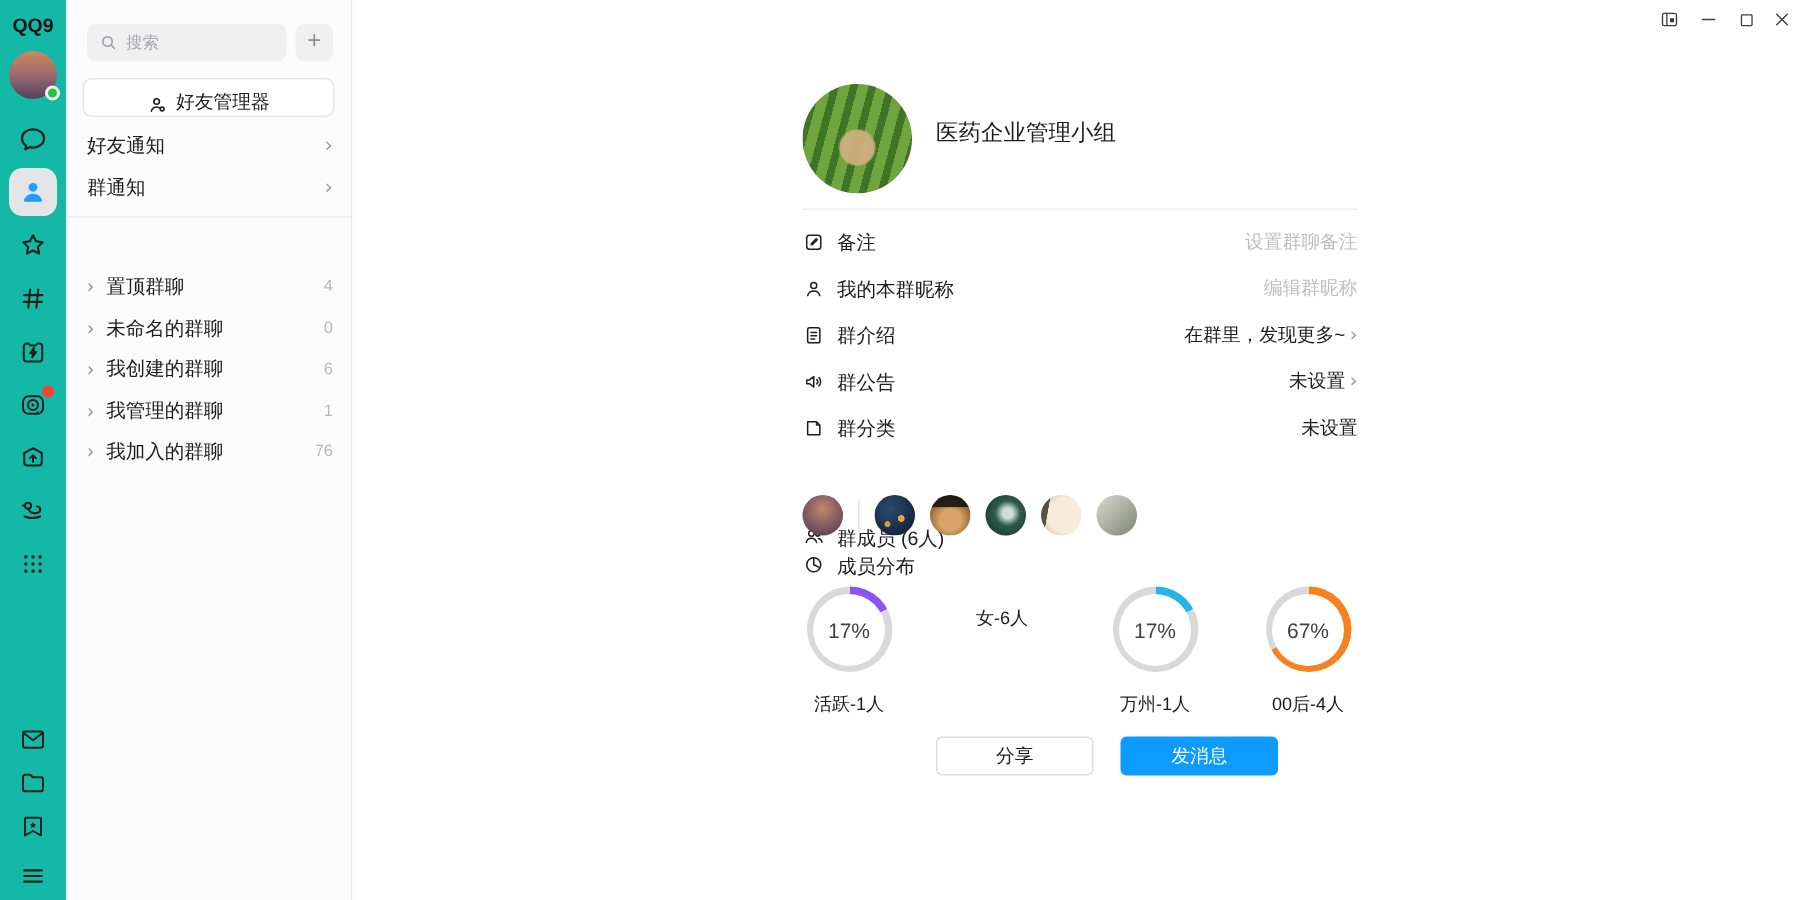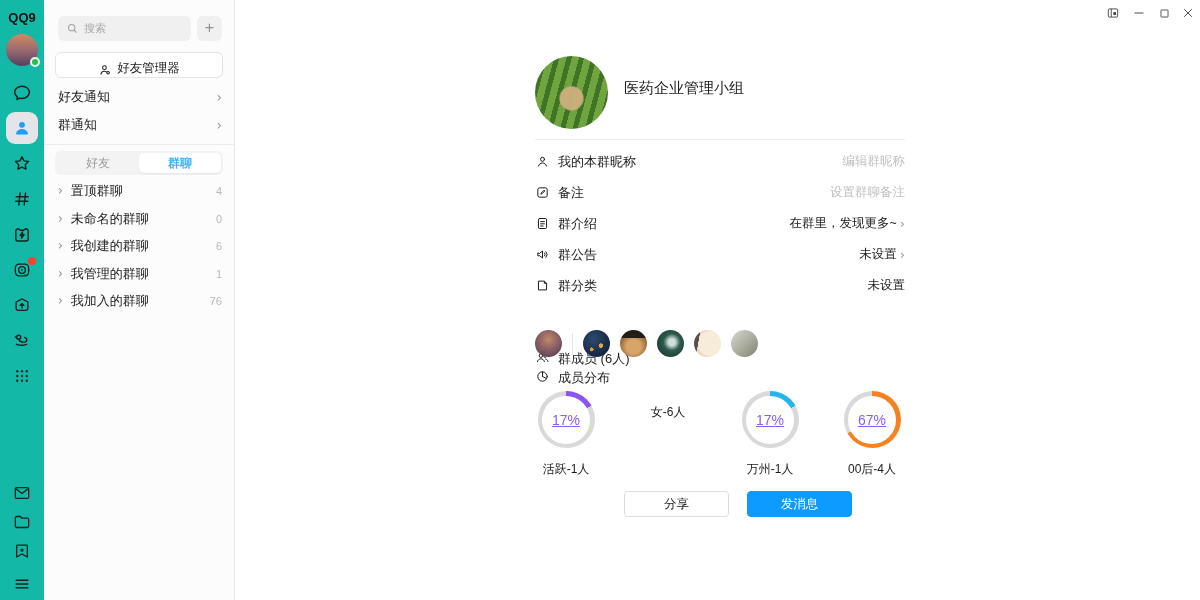--- a/index.html
+++ b/index.html
@@ -73,21 +73,21 @@
   .m5 { background:
       linear-gradient(100deg, #58514b 0 20%, rgba(88,81,75,0) 21%),
       radial-gradient(circle at 60% 50%, #f7ecd9 0 55%, #e6d2ba 70%, #caa88a 100%); }
   .m6 { background:linear-gradient(135deg, #d8d8d2 0%, #a8ab9c 55%, #7d8272 100%); }
 
   .dist-label { top:369px; }
   .dist-row { position:absolute; left:280px; top:391px; width:410px; display:flex; }
   .dcell { width:102px; display:flex; flex-direction:column; align-items:center; }
   .donut { width:57px; height:57px; border-radius:50%; display:flex; align-items:center; justify-content:center; }
   .donut-inner { width:48px; height:48px; border-radius:50%; background:#fff; display:flex; align-items:center; justify-content:center;
-    font-size:14px; color:#8b5cf6;text-decoration:underline; }
+    font-size:14px; color:#404040; }
   .dlabel { margin-top:13px; font-size:12px; color:#1c1c1c; }
 
   .btn-row { position:absolute; left:377px; top:491px; display:flex; gap:18px;margin-left:12px; }
   .btn { width:105px; height:26px; border-radius:4px; display:flex; align-items:center; justify-content:center; font-size:12.5px; }
   .btn.ghost { background:#fff; border:1px solid #dedee0; color:#1c1c1c; }
   .btn.primary { background:#0d9bff; color:#fff; border:1px solid #0d9bff; }
 </style>
 </head>
 <body>
 
@@ -226,24 +226,20 @@
       <span>好友通知</span>
       <span class="chev">›</span>
     </div>
     <div class="notice-row" style="top:112px">
       <span>群通知</span>
       <span class="chev">›</span>
     </div>
 
     <div class="panel-divider"></div>
 
-    <div class="tabs">
-      <div class="tab">好友</div>
-      <div class="tab active">群聊</div>
-    </div>
 
     <div class="group-row" style="top:177px">
       <span class="exp">›</span>
       <span>置顶群聊</span>
       <span class="cnt">4</span>
     </div>
     <div class="group-row" style="top:205px">
       <span class="exp">›</span>
       <span>未命名的群聊</span>
       <span class="cnt">0</span>
@@ -291,40 +287,40 @@
       </div>
     </div>
 
     <div class="gavatar"></div>
     <div class="gtitle">医药企业管理小组</div>
     <div class="hdr-divider"></div>
 
     <div class="info-rows">
       <div class="irow">
         <span class="ic">
+            <svg viewBox="0 0 24 24" width="15" height="15" fill="none" stroke="#1c1c1c" stroke-width="1.6" stroke-linejoin="round">
+              <rect x="4.5" y="4.5" width="15" height="15" rx="3"></rect>
+              <path d="m14.6 8.2 1.2 1.2-4.8 4.8-1.7.5.5-1.7z"></path>
+            </svg>
+          </span>
+        <span class="lbl">备注</span>
+        <span class="val ph">
+            <span>设置群聊备注</span>
+          </span>
+      </div>
+      <div class="irow">
+        <span class="ic">
             <svg viewBox="0 0 24 24" width="15" height="15" fill="none" stroke="#1c1c1c" stroke-width="1.6" stroke-linecap="round">
               <circle cx="12" cy="8.5" r="3.2"></circle>
               <path d="M5.5 19.3c.9-3.1 3.6-4.9 6.5-4.9s5.6 1.8 6.5 4.9"></path>
             </svg>
           </span>
         <span class="lbl">我的本群昵称</span>
         <span class="val ph">
             <span>编辑群昵称</span>
-          </span>
-      </div>
-      <div class="irow">
-        <span class="ic">
-            <svg viewBox="0 0 24 24" width="15" height="15" fill="none" stroke="#1c1c1c" stroke-width="1.6" stroke-linejoin="round">
-              <rect x="4.5" y="4.5" width="15" height="15" rx="3"></rect>
-              <path d="m14.6 8.2 1.2 1.2-4.8 4.8-1.7.5.5-1.7z"></path>
-            </svg>
-          </span>
-        <span class="lbl">备注</span>
-        <span class="val ph">
-            <span>设置群聊备注</span>
           </span>
       </div>
       <div class="irow">
         <span class="ic">
             <svg viewBox="0 0 24 24" width="15" height="15" fill="none" stroke="#1c1c1c" stroke-width="1.6" stroke-linecap="round">
               <rect x="5.5" y="4" width="13" height="16" rx="2"></rect>
               <path d="M9 9h6M9 12.5h6M9 16h4"></path>
             </svg>
           </span>
         <span class="lbl">群介绍</span>

